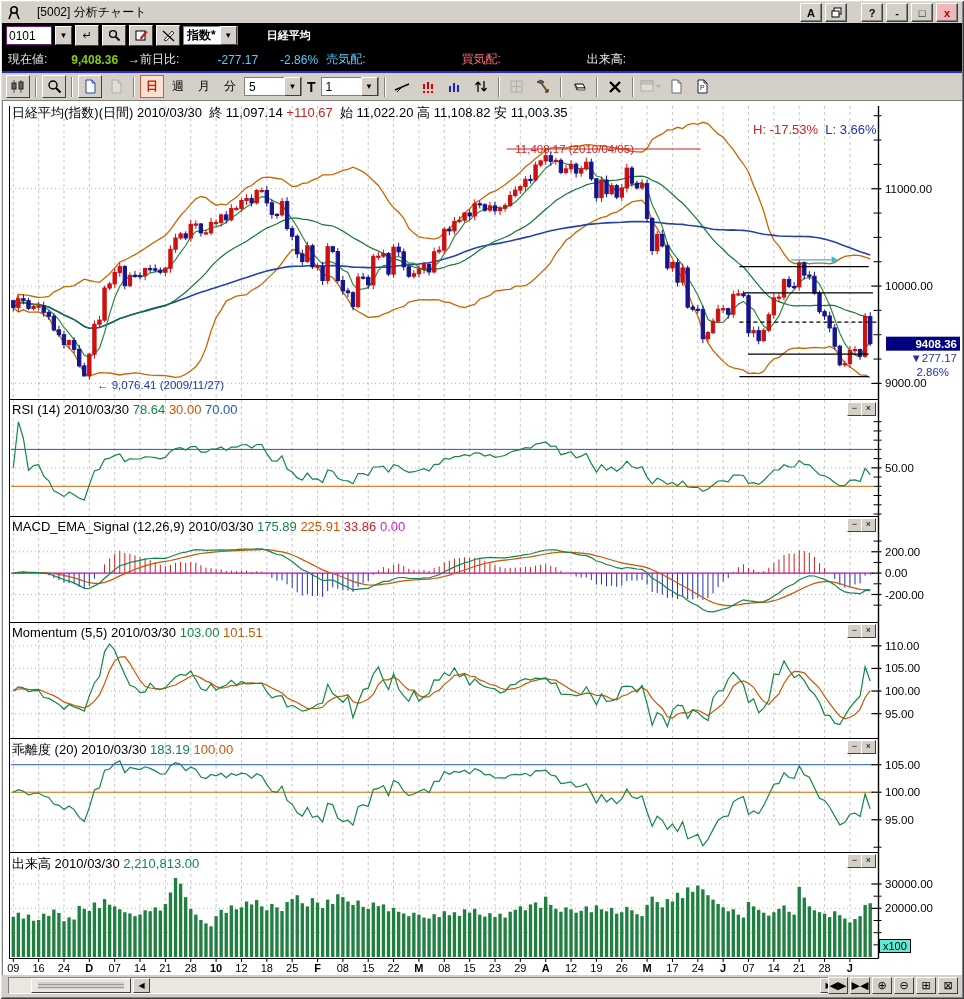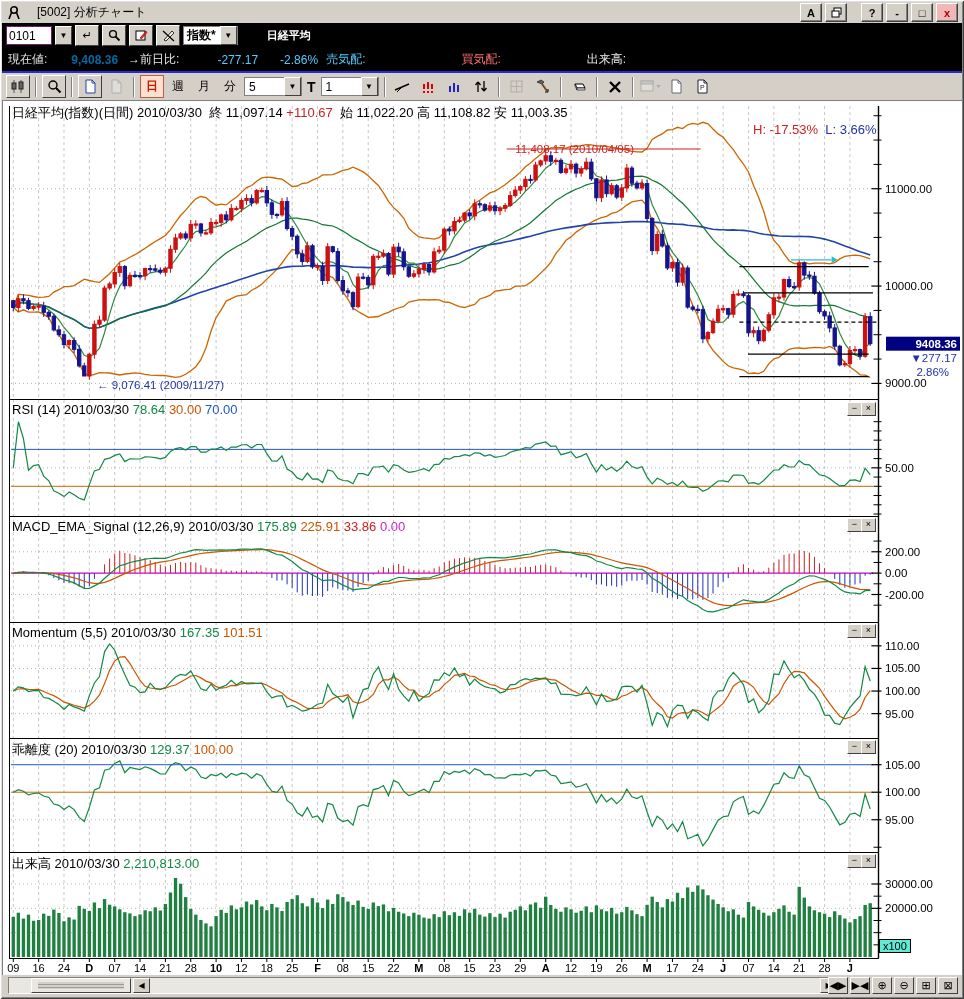--- a/index.html
+++ b/index.html
@@ -23,21 +23,21 @@
   .qrow1{position:absolute;left:0;top:0;width:100%;height:25px;display:flex;align-items:center;gap:3px;padding:0 4px;box-sizing:border-box}
   .qrow2{position:absolute;left:0;top:25px;width:100%;height:23px;display:flex;align-items:center;padding:0 6px;box-sizing:border-box;font-size:12px}
   .field{background:#fff;border:1px solid #701a75;height:17px;display:flex;align-items:center}
   .field input{border:0;width:40px;height:15px;font-size:12px;font-family:"Liberation Sans",sans-serif;padding:0 2px;outline:none}
   .ddarrow{width:15px;height:17px;background:#d4d0c8;border:1px solid;border-color:#fff #404040 #404040 #fff;
     font-size:8px;display:flex;align-items:center;justify-content:center;color:#000}
   .qbtn{width:22px;height:19px;background:#d4d0c8;border:1px solid;border-color:#fff #404040 #404040 #fff;
     display:flex;align-items:center;justify-content:center;font-size:11px;color:#000}
   .ddsel{background:#fff;border:1px solid #808080;height:17px;display:flex;align-items:center;font-size:12px;font-weight:bold;padding-left:3px;color:#000}
   .symname{color:#fff;font-weight:bold;font-size:11px;margin-left:26px}
-  .w{color:#e8e8e8}.cy{color:#0369a1;font-weight:bold}.cy2{color:#55ccff}.rd{color:#ff7070}
+  .w{color:#e8e8e8}.cy{color:#84cc16;font-weight:bold}.cy2{color:#55ccff}.rd{color:#ff7070}
   .sp{display:inline-block}
   
   .toolbar{position:absolute;left:2px;top:73px;width:960px;height:28px;background:#d4d0c8;
     display:flex;align-items:center;gap:2px;padding:0 4px;box-sizing:border-box;border-bottom:1px solid #808080}
   .tbtn{min-width:24px;height:23px;background:#d4d0c8;border:1px solid #d4d0c8;display:flex;align-items:center;justify-content:center;font-size:12px;color:#000;box-sizing:border-box}
   .tbtn.raised{border-color:#fff #404040 #404040 #fff}
   .tbtn.active{background:#ffe0d0;border:1px solid #c06040;color:#c02000;font-weight:bold}
   .tsep{width:1px;height:20px;background:#808080;border-right:1px solid #fff;margin:0 3px}
   .tsel{background:#fff;border:1px solid #808080;height:19px;width:58px;display:flex;align-items:center;font-size:12px;padding-left:4px;box-sizing:border-box}
   .tsel .ddarrow{margin-left:auto;height:17px}
@@ -1149,24 +1149,24 @@
 </div>
 <div id="overlays">
     <div class="ovl" style="left:12px;top:104px">日経平均(指数)(日間) 2010/03/30&nbsp;&nbsp;終 11,097.14 <span style="color:#cc2222">+110.67</span>&nbsp; 始 11,022.20 高 11,108.82 安 11,003.35</div>
     <div class="ovl" style="left:753px;top:122px"><span style="color:#cc2222">H: -17.53%</span>&nbsp; <span style="color:#2233aa">L: 3.66%</span></div>
     <div class="ovl" style="left:12px;top:402px">RSI (14) 2010/03/30 <span style="color:#118844">78.64</span> <span style="color:#cc5500">30.00</span> <span style="color:#2255cc">70.00</span></div>
     <div class="mini" style="left: 847px; top: 401.5px;">−</div>
     <div class="mini" style="left: 861px; top: 401.5px;">×</div>
     <div class="ovl" style="left:12px;top:518.5px">MACD_EMA_Signal (12,26,9) 2010/03/30 <span style="color:#118844">175.89</span> <span style="color:#cc5500">225.91</span> <span style="color:#cc2222">33.86</span> <span style="color:#cc22cc">0.00</span></div>
     <div class="mini" style="left: 847px; top: 518px;">−</div>
     <div class="mini" style="left: 861px; top: 518px;">×</div>
-    <div class="ovl" style="left:12px;top:624.5px">Momentum (5,5) 2010/03/30 <span style="color:#118844">167.35</span> <span style="color:#cc5500">101.51</span></div>
+    <div class="ovl" style="left:12px;top:624.5px">Momentum (5,5) 2010/03/30 <span style="color:#118844">103.00</span> <span style="color:#cc5500">101.51</span></div>
     <div class="mini" style="left: 847px; top: 624px;">−</div>
     <div class="mini" style="left: 861px; top: 624px;">×</div>
-    <div class="ovl" style="left:12px;top:740.5px">乖離度 (20) 2010/03/30 <span style="color:#118844">129.37</span> <span style="color:#cc5500">100.00</span></div>
+    <div class="ovl" style="left:12px;top:740.5px">乖離度 (20) 2010/03/30 <span style="color:#118844">183.19</span> <span style="color:#cc5500">100.00</span></div>
     <div class="mini" style="left: 847px; top: 740px;">−</div>
     <div class="mini" style="left: 861px; top: 740px;">×</div>
     <div class="ovl" style="left:12px;top:854.5px">出来高 2010/03/30 <span style="color:#118844">2,210,813.00</span></div>
     <div class="mini" style="left: 847px; top: 854px;">−</div>
     <div class="mini" style="left: 861px; top: 854px;">×</div>
     <div class="x100" style="left: 879px; top: 939px;">x100</div>
   </div>
 
 <div class="footer">
   <div class="track">

